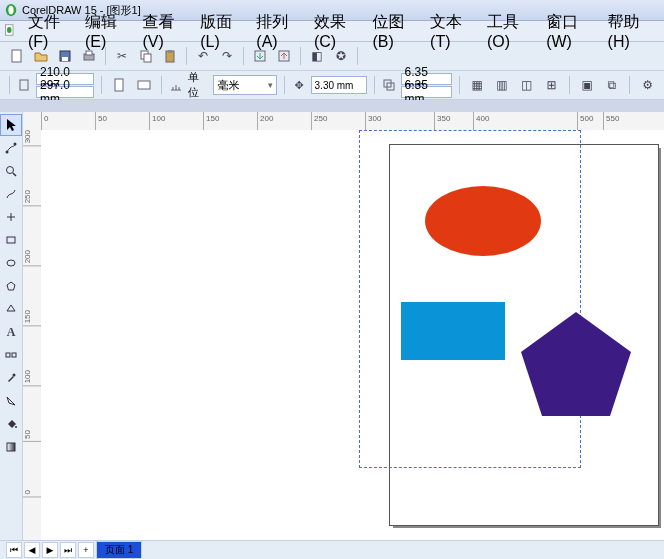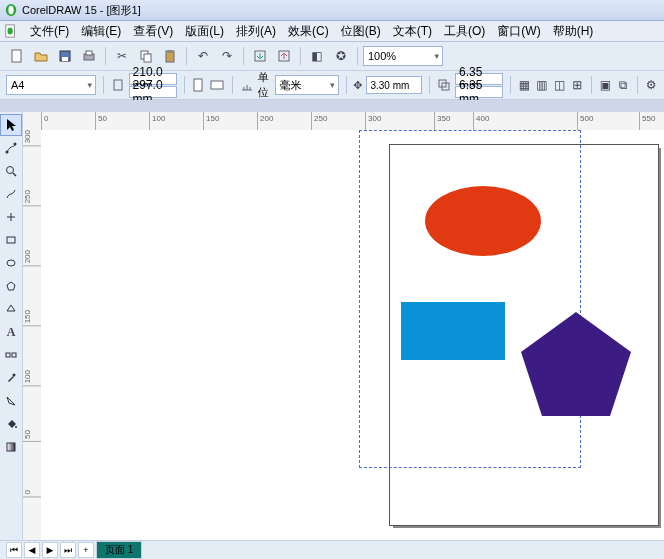--- a/index.html
+++ b/index.html
@@ -1,20 +1,20 @@
 <!DOCTYPE html>
 <html><head>
 <meta charset="utf-8">
 <style>
 html,body{margin:0;padding:0;font-family:"Microsoft YaHei","SimSun",Tahoma,sans-serif;font-size:11px;background:#cfd6e8;color:#000;overflow:hidden}
 .title-bar{height:20px;background:linear-gradient(#dfe8f8,#c8d6ee);display:flex;align-items:center;padding:0 4px;border-bottom:1px solid #9fb0d0}
 .title-bar .logo{width:14px;height:14px;margin-right:4px}
 .menu-bar{height:20px;background:#e8eef7;display:flex;align-items:center;padding:0 4px;border-bottom:1px solid #b8c4d8}
 .menu-bar .app-icon{width:14px;height:14px;margin-right:6px}
-.menu-item{padding:2px 6px;cursor:default;font-size:12px}
+.menu-item{padding:2px 6px;cursor:default;font-size:16px}
 .toolbar{height:24px;background:#e4ecf6;display:flex;align-items:center;padding:2px 6px;gap:2px;border-bottom:1px solid #c4d0e4}
 .tbtn{width:20px;height:20px;display:flex;align-items:center;justify-content:center;border:1px solid transparent;border-radius:2px;cursor:default;color:#445;font-size:12px}
 .sep{width:1px;height:18px;background:#b8c4d8;margin:0 3px}
 .dropdown{height:18px;background:#fff;border:1px solid #9fb4d8;display:flex;align-items:center;padding:0 14px 0 4px;font-size:11px;position:relative;min-width:50px}
 .dropdown:after{content:"▾";position:absolute;right:3px;font-size:9px;color:#667}
 .prop-bar{height:24px;background:#e4ecf6;display:flex;align-items:center;padding:2px 6px;gap:4px;border-bottom:1px solid #c4d0e4;font-size:11px}
 .num-field{height:16px;background:#fff;border:1px solid #9fb4d8;padding:0 3px;font-size:10px;display:flex;align-items:center;min-width:40px}
 .stack{display:flex;flex-direction:column;gap:1px}
 .stack .num-field{height:10px;font-size:12px}
 .icon-sm{width:16px;height:16px;display:flex;align-items:center;justify-content:center;color:#445}
@@ -28,21 +28,21 @@
 .ruler-corner{position:absolute;top:0;left:0;width:18px;height:18px;background:#f4f4f4;border-right:1px solid #bbb;border-bottom:1px solid #bbb}
 .ruler-h .tick{position:absolute;top:0;height:18px;border-left:1px solid #aaa;padding-left:2px;padding-top:2px}
 .ruler-v .tick{position:absolute;left:0;width:18px;border-top:1px solid #aaa;padding:2px 0 0 2px;writing-mode:vertical-rl;transform:rotate(180deg)}
 .canvas{position:absolute;top:18px;left:18px;right:0;bottom:0;background:#fff}
 .page-shadow{position:absolute;background:#888}
 .page{position:absolute;background:#fff;border:1px solid #555}
 .select-rect{position:absolute;border:1px dashed #4a6cd4}
 .shp{position:absolute}
 .status-tabs{position:absolute;left:0;right:0;bottom:0;height:18px;background:#e4ecf6;border-top:1px solid #c4d0e4;display:flex;align-items:center;padding:0 6px;gap:2px;font-size:10px}
 .status-tabs .nav{width:14px;height:14px;display:flex;align-items:center;justify-content:center;border:1px solid #c4d0e4;background:#fff;font-size:9px}
-.status-tabs .tab{padding:1px 8px;border:1px solid #c4d0e4;background:#0f766e}
+.status-tabs .tab{padding:1px 8px;border:1px solid #c4d0e4;background:#1d4ed8}
 </style>
 </head>
 <body>
 
 <div class="title-bar">
   <span class="logo">
     <svg viewBox="0 0 16 16">
         <ellipse cx="8" cy="8" rx="6" ry="7" fill="#2aa83a"></ellipse>
         <ellipse cx="8" cy="8" rx="3" ry="5" fill="#fff"></ellipse>
       </svg>
@@ -122,29 +122,23 @@
   <div class="tbtn">
       <svg width="14" height="14">
         <rect x="2" y="2" width="10" height="10" fill="none" stroke="#667"></rect>
         <path d="M7 10V4M4 7l3-3 3 3" stroke="#c55" fill="none"></path>
       </svg>
     </div>
   <div class="sep"></div>
   <div class="tbtn">◧</div>
   <div class="tbtn">✪</div>
   <div class="sep"></div>
-  <div class="dropdown" style="min-width:60px">
-      <span>100%</span>
-    </div>
 </div>
 
 <div class="prop-bar">
-  <div class="dropdown" style="min-width:70px">
-      <span>A4</span>
-    </div>
   <div class="sep"></div>
   <span class="icon-sm">
       <svg width="14" height="14">
         <rect x="3" y="2" width="8" height="10" fill="none" stroke="#667"></rect>
       </svg>
     </span>
   <div class="stack">
     <div class="num-field">210.0 mm</div>
     <div class="num-field">297.0 mm</div>
   </div>
@@ -290,21 +284,21 @@
         <div class="tick" style="left: 54px;">50</div>
         <div class="tick" style="left: 108px;">100</div>
         <div class="tick" style="left: 162px;">150</div>
         <div class="tick" style="left: 216px;">200</div>
         <div class="tick" style="left: 270px;">250</div>
         <div class="tick" style="left: 324px;">300</div>
         <div class="tick" style="left: 373px; margin-left: 20px;">350</div>
         <div class="tick" style="left: 432px;">400</div>
         <div class="tick" style="left: 486px; margin-top: 28px;">450</div>
         <div class="tick" style="left: 536px;">500</div>
-        <div class="tick" style="left: 598px;">550</div>
+        <div class="tick" style="left: 562px;">550</div>
       </div>
     <div class="ruler-v" id="rulerV">
         <div class="tick" style="top: 0px;">300</div>
         <div class="tick" style="top: 60px;">250</div>
         <div class="tick" style="top: 120px;">200</div>
         <div class="tick" style="top: 180px;">150</div>
         <div class="tick" style="top: 240px;">100</div>
         <div class="tick" style="top: 300px;">50</div>
         <div class="tick" style="top: 360px;">0</div>
       </div>

